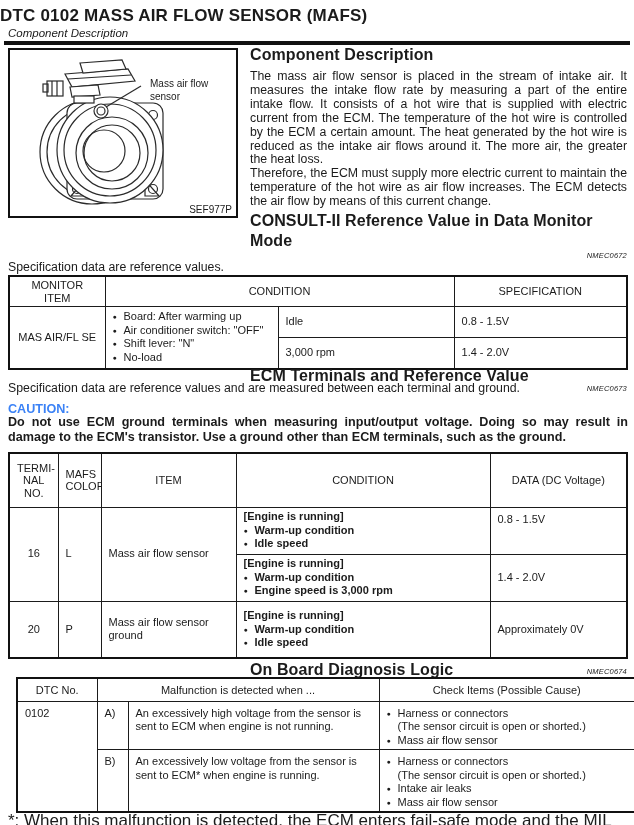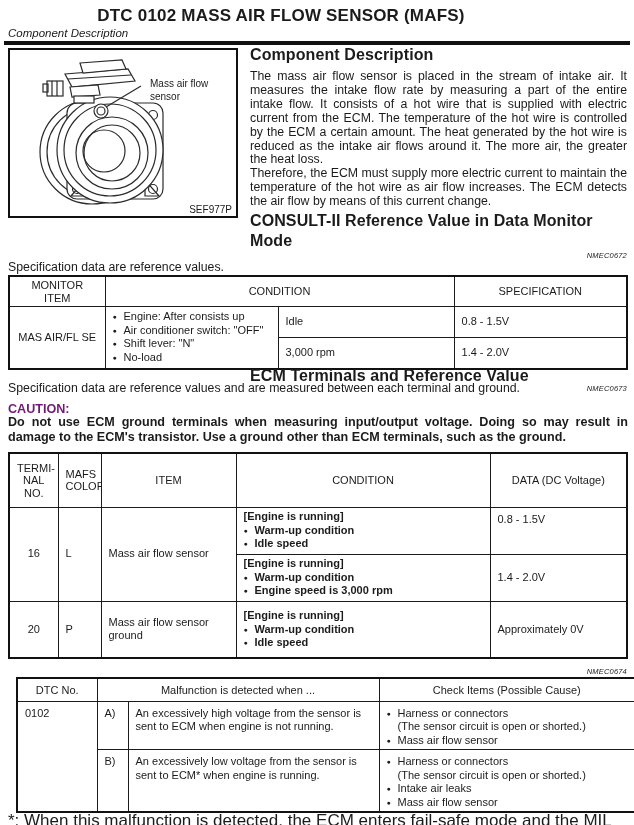--- a/index.html
+++ b/index.html
@@ -2,21 +2,21 @@
 <html><head>
 <meta charset="utf-8">
 <style>
   html,body { margin:0; padding:0; background:#ffffff; }
   #page {
     position:relative; width:634px; height:825px; background:#fff;
     font-family:"Liberation Sans","DejaVu Sans",sans-serif;
     color:#1b1b1b; overflow:hidden;
   }
   .abs { position:absolute; }
-  .title { top:6px; left:0; width:562px; text-align:center; font-size:17px; font-weight:bold; letter-spacing:0.2px; }
+  .title { top:6px; left:0; width:562px; text-align:left; font-size:17px; font-weight:bold; letter-spacing:0.2px; }
   .tab-label { top:27px; left:8px; font-style:italic; font-size:11.5px; }
   .rule { top:41px; left:4px; width:626px; height:4px; background:#111; }
 
   .figbox { top:48px; left:8px; width:230px; height:170px; border:2px solid #111; box-sizing:border-box; background:#fff; }
   .figlabel { position:absolute; left:140px; top:28px; width:70px; font-size:10px; line-height:12.5px; }
   .figcode { position:absolute; right:4px; bottom:1px; font-size:10px; }
 
   .h2 { font-weight:bold; font-size:16px; line-height:19.5px; letter-spacing:0.1px; }
   .refcode { font-size:7.5px; font-style:italic; text-align:right; letter-spacing:0.2px; }
   .body-text { font-size:12.3px; line-height:13.9px; }
@@ -129,39 +129,39 @@
       </colgroup>
     <tbody>
         <tr style="height:24px">
       <th>MONITOR ITEM</th>
       <th colspan="2">CONDITION</th>
       <th>SPECIFICATION</th>
     </tr>
     <tr style="height:31px">
       <td rowspan="2" class="ctr">MAS AIR/FL SE</td>
       <td rowspan="2">
-        <div class="bul">Engine: After consists up</div>
+        <div class="bul">Board: After warming up</div>
         <div class="bul">Air conditioner switch: "OFF"</div>
         <div class="bul">Shift lever: "N"</div>
         <div class="bul">No-load</div>
       </td>
       <td>Idle</td>
       <td>0.8 - 1.5V</td>
     </tr>
     <tr style="height:31px">
       <td>3,000 rpm</td>
       <td>1.4 - 2.0V</td>
     </tr>
   </tbody>
     </table>
 
   <div class="abs h2" id="h-ecm">ECM Terminals and Reference Value</div>
   <div class="abs refcode" id="code3">NMEC0673</div>
   <div class="abs body-text" id="spec2">Specification data are reference values and are measured between each terminal and ground.</div>
-  <div class="abs" id="caution-lab" style="color:#701a75">CAUTION:</div>
+  <div class="abs" id="caution-lab" style="color:#3b82f6">CAUTION:</div>
   <div class="abs just" id="caution-txt">Do not use ECM ground terminals when measuring input/output voltage. Doing so may result in damage to the ECM's transistor. Use a ground other than ECM terminals, such as the ground.</div>
 
   <table class="abs dtab" id="table2">
     <colgroup>
         <col style="width:49px">
         <col style="width:43px">
         <col style="width:135px">
         <col style="width:254px">
         <col style="width:137px">
       </colgroup>
@@ -202,20 +202,21 @@
       <td class="bold-cell">
         <div>[Engine is running]</div>
         <div class="bul">Warm-up condition</div>
         <div class="bul">Idle speed</div>
       </td>
       <td>Approximately 0V</td>
     </tr>
   </tbody>
     </table>
 
+  <div class="abs h2" id="h-obd">On Board Diagnosis Logic</div>
   <div class="abs refcode" id="code4">NMEC0674</div>
 
   <table class="abs dtab" id="table3">
     <colgroup>
         <col style="width:80px">
         <col style="width:31px">
         <col style="width:251px">
         <col style="width:256px">
       </colgroup>
     <tbody>

